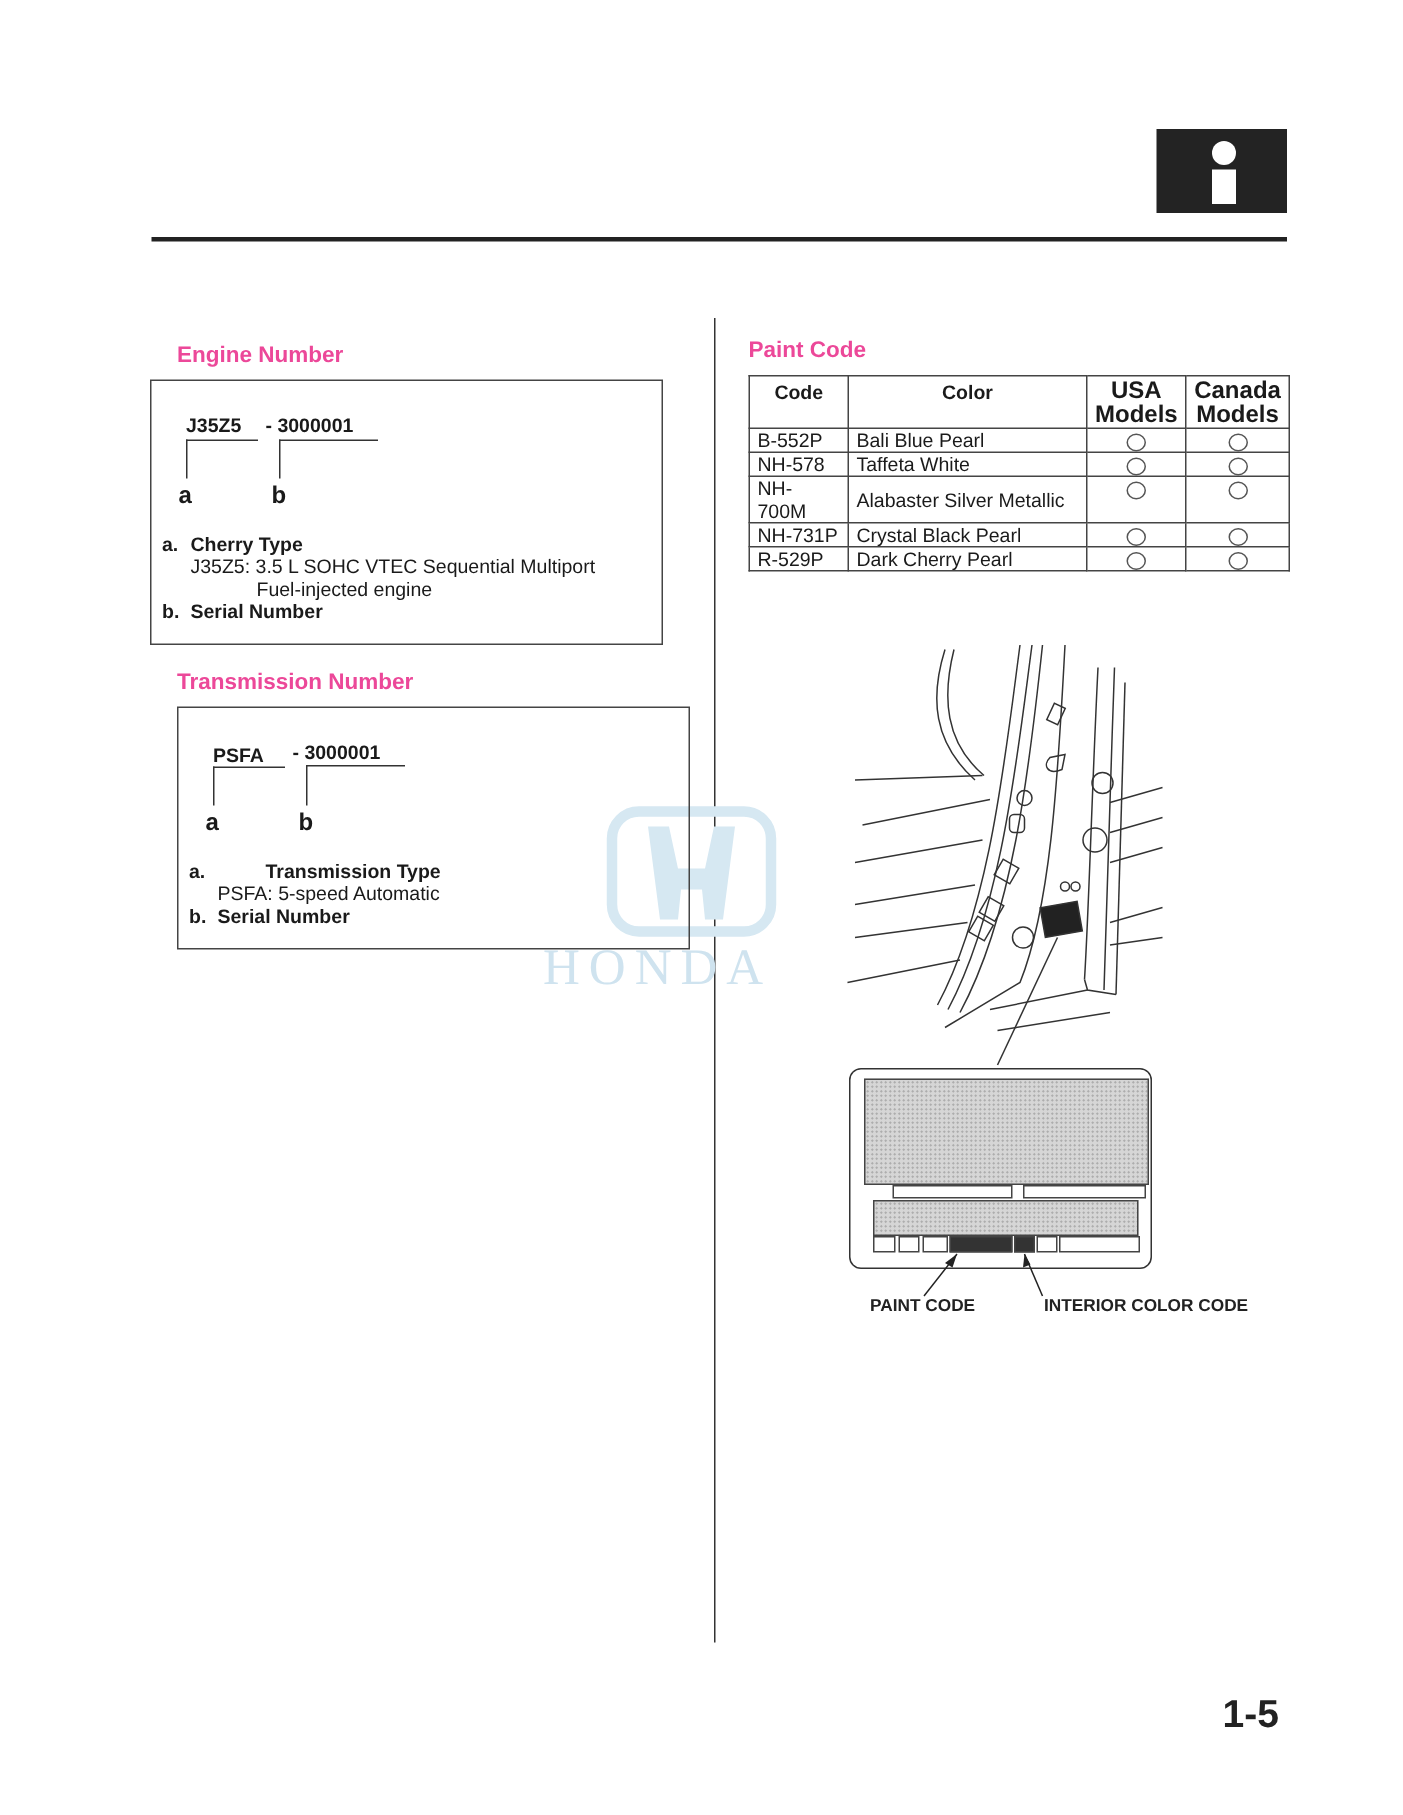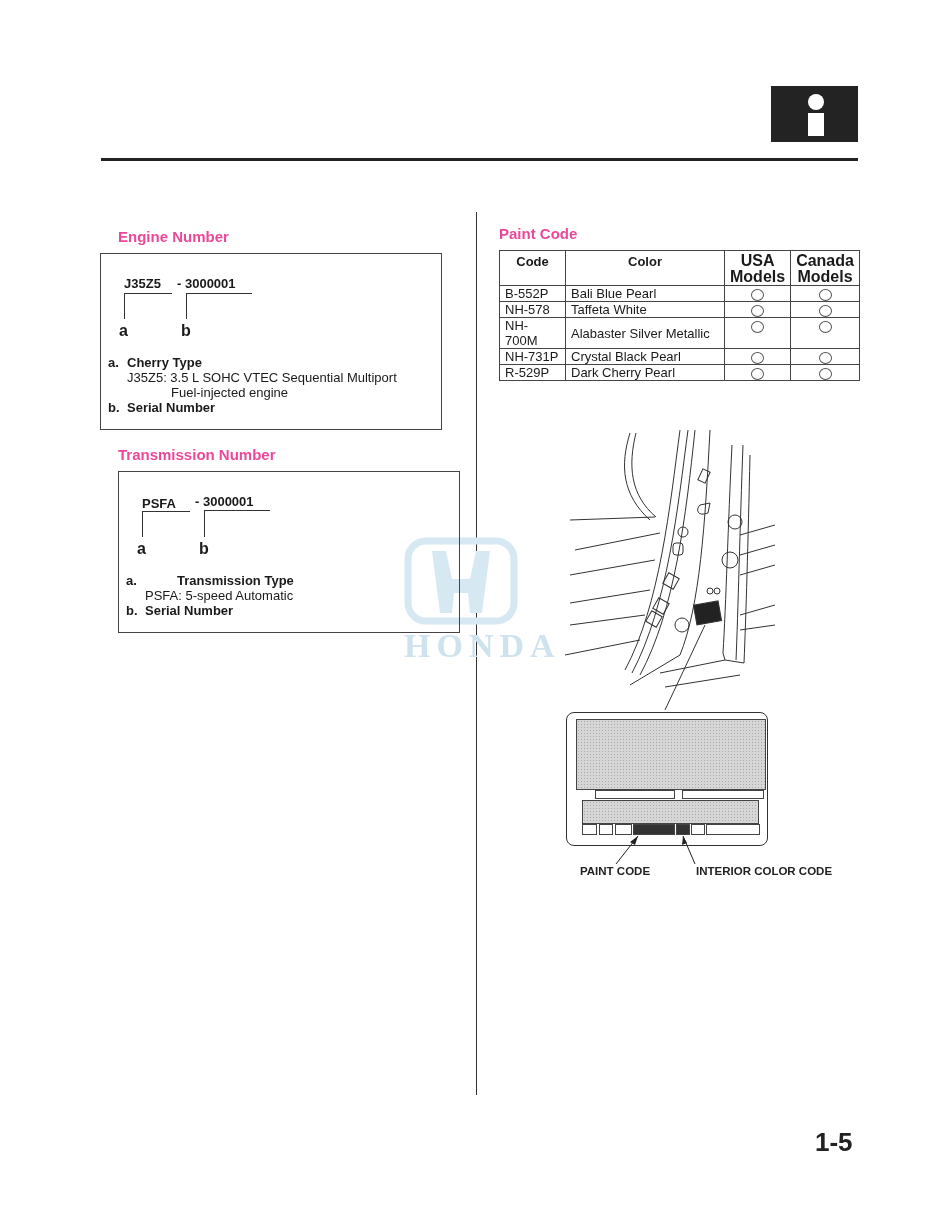--- a/index.html
+++ b/index.html
@@ -36,21 +36,21 @@
   <div class="abs info-bar"></div>
 </div>
 <div class="abs top-rule"></div>
 <div class="abs col-rule"></div>
 
 <div class="abs" style="left:360px; top:535px; width:200px; height:130px;">
   <svg width="200" height="130" viewBox="0 0 200 130">
     <rect x="48" y="6" width="106" height="80" rx="18" fill="none" stroke="#d6e8f2" stroke-width="7"></rect>
     <path d="M72 16 L86 16 L92 44 L110 44 L116 16 L130 16 L122 78 L110 78 L108 58 L94 58 L92 78 L80 78 Z" fill="#d6e8f2"></path>
   </svg>
-  <div class="abs watermark" style="left:2px; top:92px; font-family:'Liberation Serif',serif; font-weight:bold; font-size:34px; letter-spacing:6px;margin-left:42px;">HONDA</div>
+  <div class="abs watermark" style="left:2px; top:92px; font-family:'Liberation Serif',serif; font-weight:normal; font-size:34px; letter-spacing:6px;">HONDA</div>
 </div>
 
 <h2 style="left:118px; top:228px;">Engine Number</h2>
 <div class="panel" style="left:100px; top:253px; width:340px; height:175px;">
   <div class="abs bold small" style="left:23px; top:22px;">J35Z5</div>
   <div class="abs bold small" style="left:76px; top:22px;">- 3000001</div>
   <div class="line" style="left:23px; top:39px; width:48px; height:1px;"></div>
   <div class="line" style="left:23px; top:39px; width:1px; height:26px;"></div>
   <div class="line" style="left:85px; top:39px; width:66px; height:1px;"></div>
   <div class="line" style="left:85px; top:39px; width:1px; height:26px;"></div>

